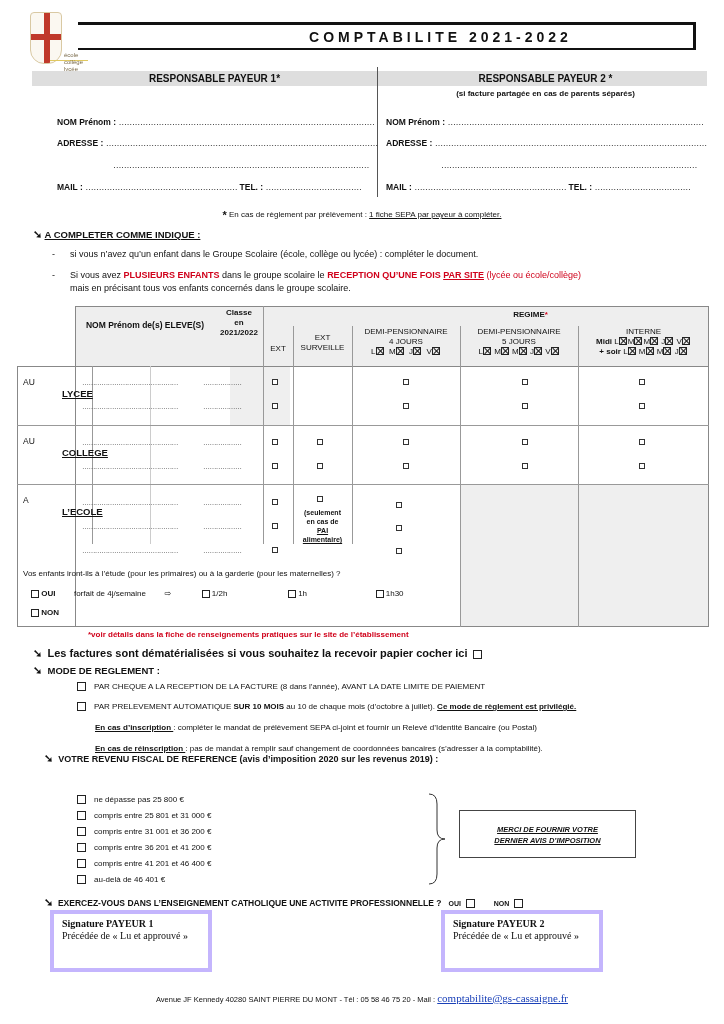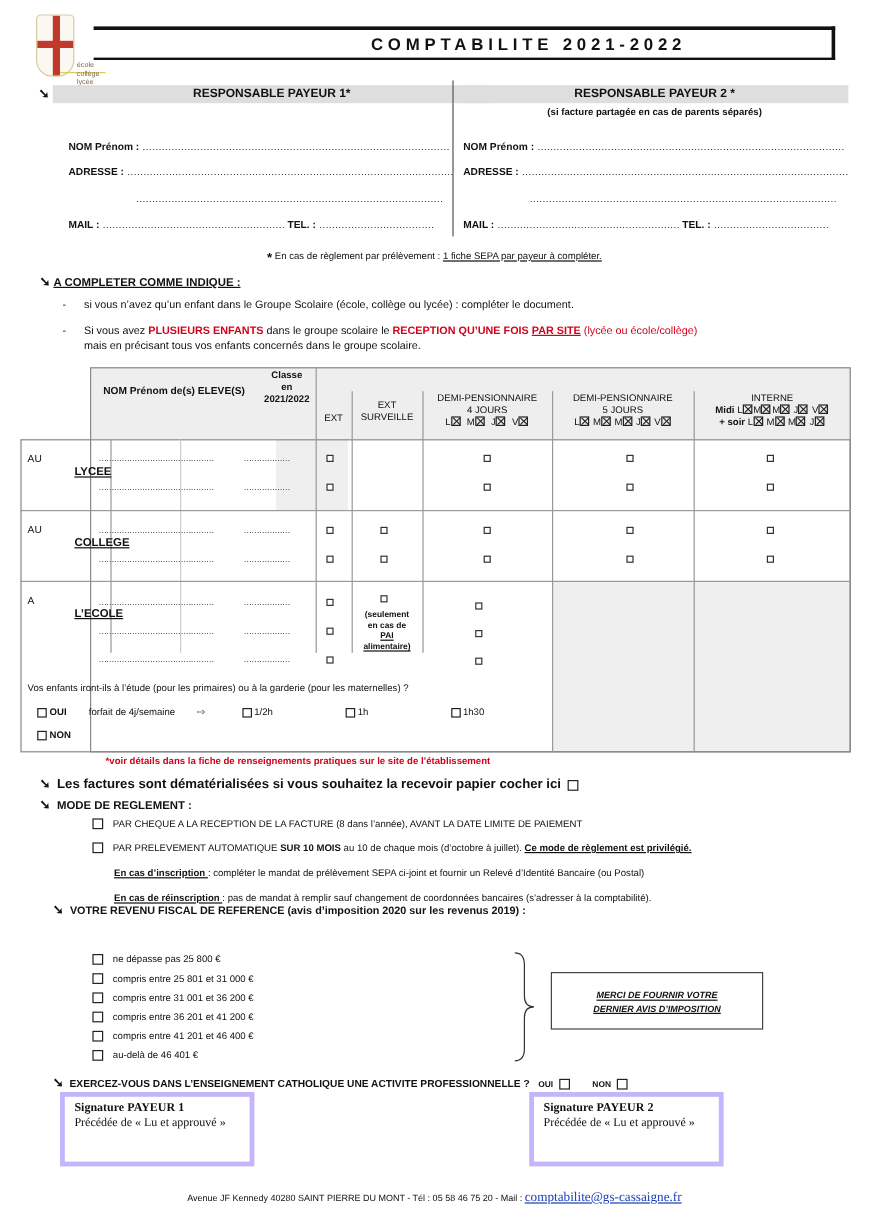--- a/index.html
+++ b/index.html
@@ -20,21 +20,21 @@
   #logo .hbar { position: absolute; left: 0; top: 21px; width: 32px; height: 6px; background: #c0392b; }
   #logo .txt { position: absolute; left: 34px; top: 40px; font-size: 6px; line-height: 7px; color: #7a6a4a; }
   #logo .gold { position: absolute; left: 20px; top: 48px; width: 38px; height: 1px; background: #e0c860; }
 
   
   #title-box { left: 78px; top: 22px; width: 618px; height: 28px; border: 3px solid #111; border-left: none; border-bottom-width: 2px; }
   #title { position: absolute; left: 0; right: 0; top: 4px; text-align: center; font-size: 14px; font-weight: bold; letter-spacing: 4px; padding-left: 110px; }
 
   
   .payeur-head { top: 71px; height: 15px; background: #dedede; font-weight: bold; font-size: 10px; text-align: center; line-height: 15px; }
-  #payeur1-head { left: 44px; width: 365px; }
+  #payeur1-head { left: 32px; width: 365px; }
   #payeur2-head { left: 384px; width: 323px; }
   #payeur2-sub { left: 384px; top: 89px; width: 323px; text-align: center; font-size: 8px; font-weight: bold; }
   #vdivider { left: 377px; top: 67px; width: 1px; height: 130px; background: #555; }
   .field { font-size: 8.5px; font-weight: bold; white-space: nowrap; }
   .dots { font-weight: normal; letter-spacing: -0.5px; color: #222; }
 
   #sepa-note { left: 0; width: 724px; top: 209px; text-align: center; font-size: 8px; }
   #sepa-note .star { font-size: 11px; font-weight: bold; vertical-align: -2px; }
   #sepa-note u { text-decoration: underline; }
 
@@ -168,20 +168,23 @@
   <div class="vline" style="left:75px;top:60px;height:178px;"></div>
 
   <div class="hline" style="left:0;top:119px;width:692px;"></div>
   <div class="hline" style="left:0;top:178px;width:692px;"></div>
 
   <div class="hdr" style="left:58px;top:14px;width:140px;font-weight:bold;font-size:8.5px;">NOM Prénom de(s) ELEVE(S)</div>
   <div class="hdr" style="left:196px;top:2px;width:52px;font-weight:bold;">
     <div>Classe</div>
       <div>en</div>
       <div>2021/2022</div>
+  </div>
+  <div class="hdr" style="left:335px;top:4px;width:357px;font-weight:bold;">
+    <span>REGIME</span><span class="red">*</span>
   </div>
   <div class="hdr" style="left:246px;top:38px;width:30px;">EXT</div>
   <div class="hdr" style="left:276px;top:27px;width:59px;">
     <div>EXT</div>
       <div>SURVEILLE</div>
   </div>
   <div class="hdr" style="left:335px;top:21px;width:108px;">
     <div>DEMI-PENSIONNAIRE</div>
       <div>4 JOURS</div>
     <div>

